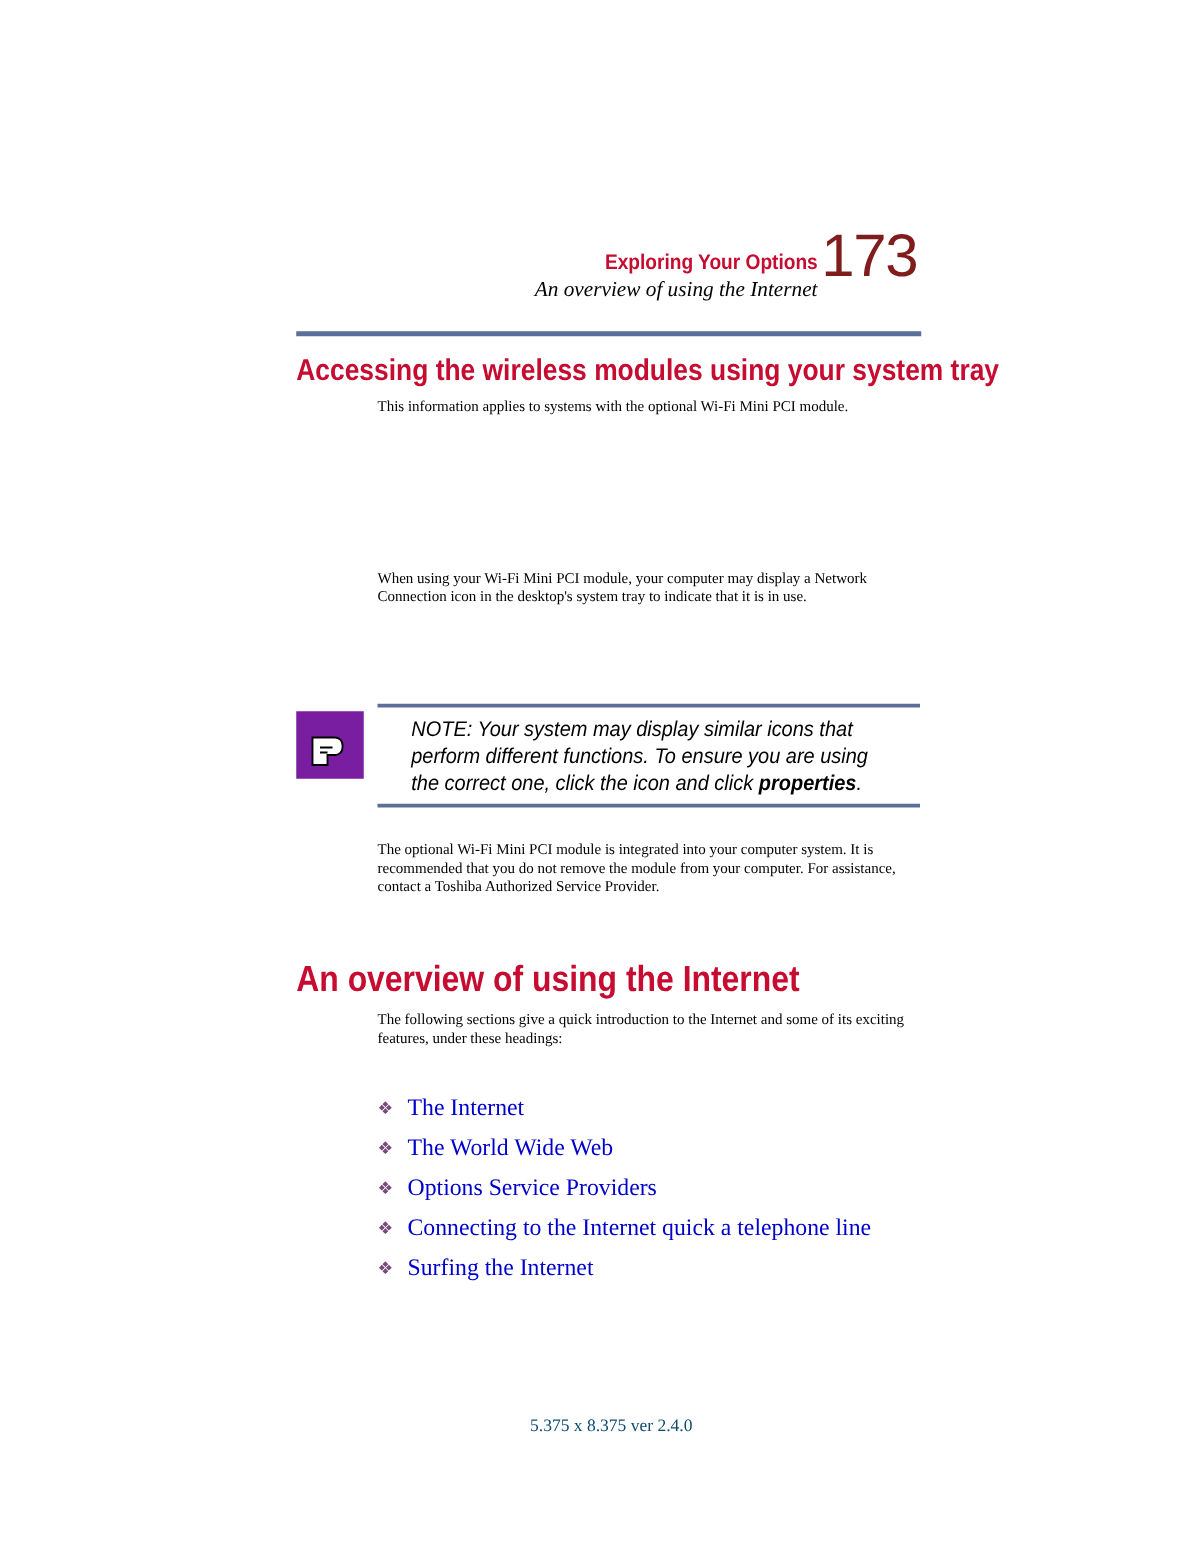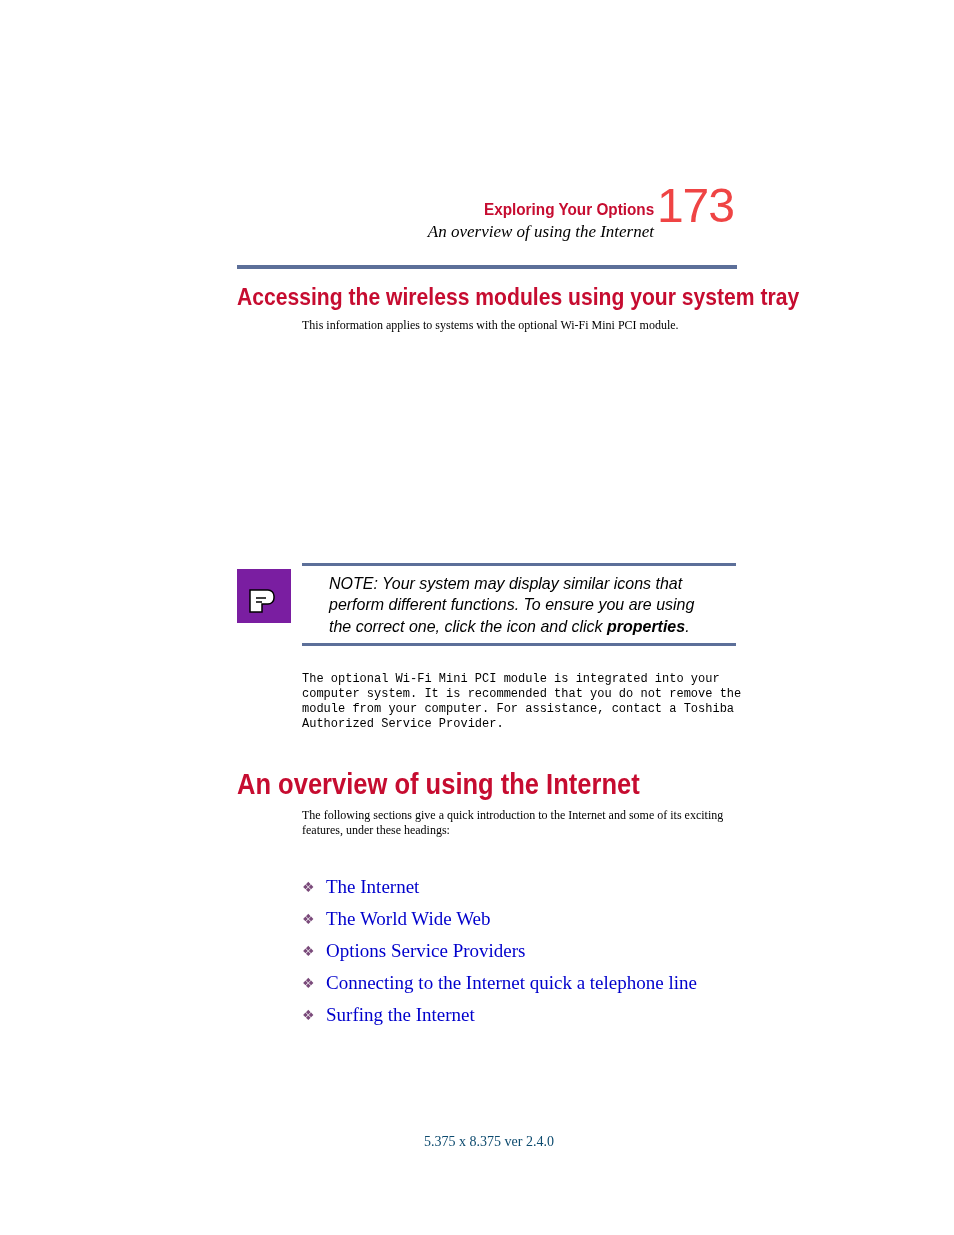--- a/index.html
+++ b/index.html
@@ -15,21 +15,21 @@
     width:954px;
     height:1235px;
   }
   .page-num {
     position:absolute;
     top:178px;
     right:220px;
     font-family:Arial,Helvetica,sans-serif;
     font-size:48px;
     font-weight:400;
-    color:#ef4444;
+    color:#7f1d1d;
     letter-spacing:-1px;
     text-align:right;
   }
   .chapter-title {
     position:absolute;
     top:200px;
     right:300px;
     font-family:Arial,Helvetica,sans-serif;
     font-size:17px;
     font-weight:700;
@@ -113,21 +113,21 @@
   .note1 { top:373px; height:75px; }
   .note1 .note-rule.top { top:0; }
   .note1 .note-rule.bot { top:60px; }
   .note1 .note-text { top:10px; }
   .para2 { position:absolute; top:455px; left:302px; width:440px; }
   .para3 { position:absolute; top:532px; left:302px; width:440px; }
   .note2 { top:563px; height:95px; }
   .note2 .note-rule.top { top:0; }
   .note2 .note-rule.bot { top:80px; }
   .note2 .note-text { top:10px; }
-  .para4 { position:absolute; top:672px; left:302px; width:440px;font-family:Liberation Mono, monospace; }
+  .para4 { position:absolute; top:672px; left:302px; width:440px; }
   .heading2 {
     position:absolute;
     top:768px;
     left:237px;
     font-size:29px;
   }
   .para5 { position:absolute; top:808px; left:302px; width:440px; }
   ul.links {
     position:absolute;
     top:876px;
@@ -176,20 +176,21 @@
   <div class="chapter-title">Exploring Your Options</div>
   <div class="section-title">An overview of using the Internet</div>
 
   <div class="rule-top"></div>
 
   <div class="h2 heading1">Accessing the wireless modules using your system tray</div>
 
   <div class="body-text para1">This information applies to systems with the optional Wi-Fi Mini PCI module.</div>
 
 
+  <div class="body-text para2">When using your Wi-Fi Mini PCI module, your computer may display a Network Connection icon in the desktop's system tray to indicate that it is in use.</div>
 
   <div class="note-block note2">
     <div class="note-rule top"></div>
     <div class="note-icon">
       <svg viewBox="0 0 40 40">
         <path d="M6 14 h18 a6 6 0 0 1 6 6 v2 a6 6 0 0 1 -6 6 h-6 v8 h-12 z" fill="#fff"></path>
         <path d="M6 14 h18 a6 6 0 0 1 6 6 v2 a6 6 0 0 1 -6 6 h-6 v8 h-12 z M12 22 h10 M12 26 h6" fill="none" stroke="#000" stroke-width="1.5"></path>
       </svg>
     </div>
     <div class="note-text">

